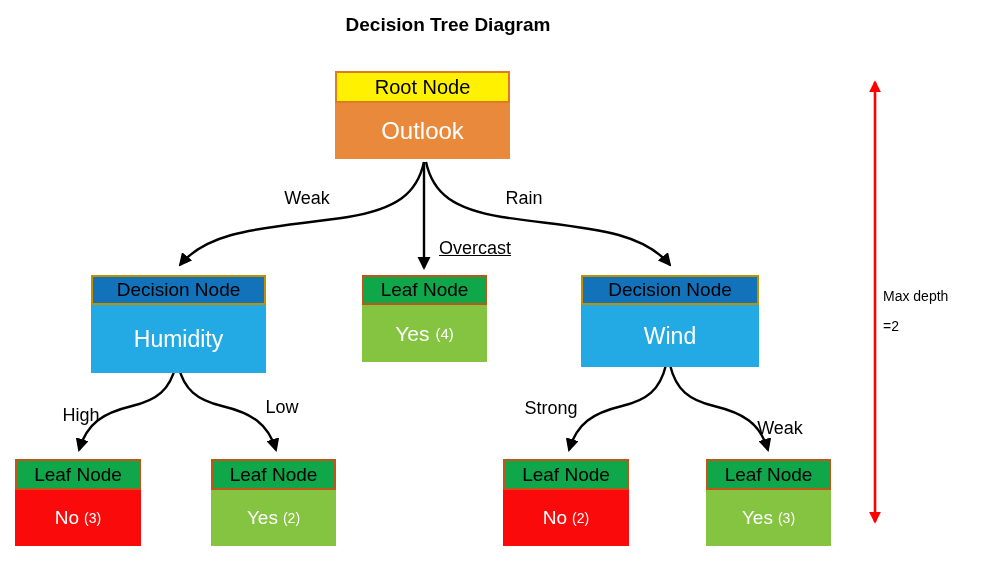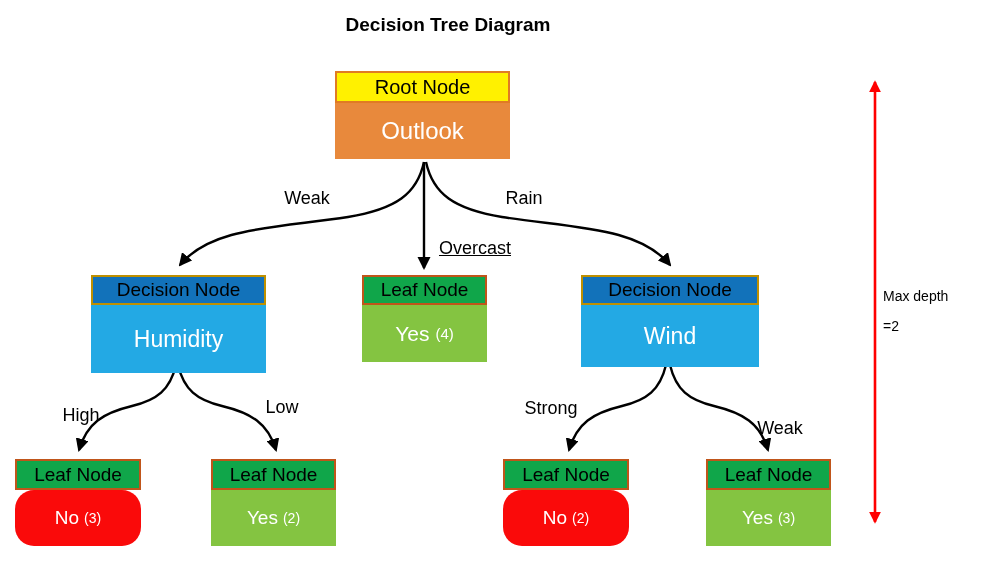--- a/index.html
+++ b/index.html
@@ -19,21 +19,21 @@
   .bdy{
     display:flex;align-items:center;justify-content:center;
     color:#fff;box-sizing:border-box;white-space:nowrap;
   }
   .hdr-root{background:var(--node-yellow);border:2px solid var(--border-orange);}
   .hdr-decision{background:var(--node-darkblue);border:2px solid var(--border-gold);}
   .hdr-leaf{background:var(--node-green);border:2px solid var(--border-brown);}
   .bdy-orange{background:var(--node-orange);}
   .bdy-lightblue{background:var(--node-lightblue);}
   .bdy-lightgreen{background:var(--node-lightgreen);}
-  .bdy-red{background:var(--node-red);border-radius:19px;}
+  .bdy-red{background:var(--node-red);}
   .cnt{font-size:14px;margin-left:5px;}
   .cnt-mid{font-size:15px;margin-left:6px;}
   .edge-label{
     position:absolute;transform:translateX(-50%);font-size:18px;color:#000;
     white-space:nowrap;
   }
   .maxdepth{
     position:absolute;left:883px;top:281px;font-size:14px;color:#000;
     line-height:30px;white-space:nowrap;
   }

